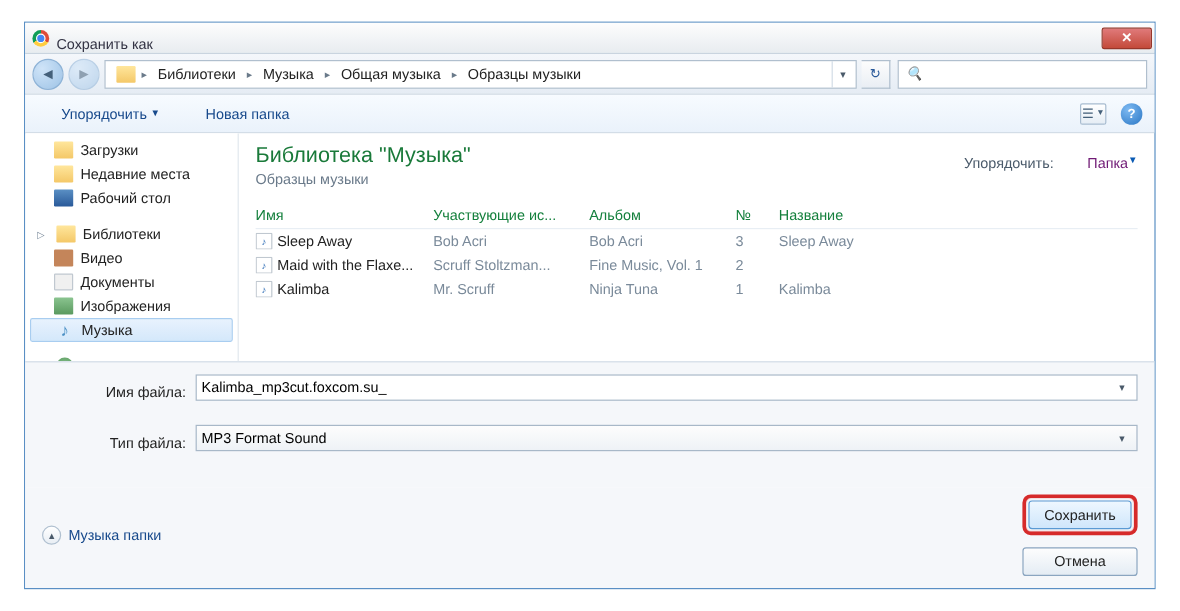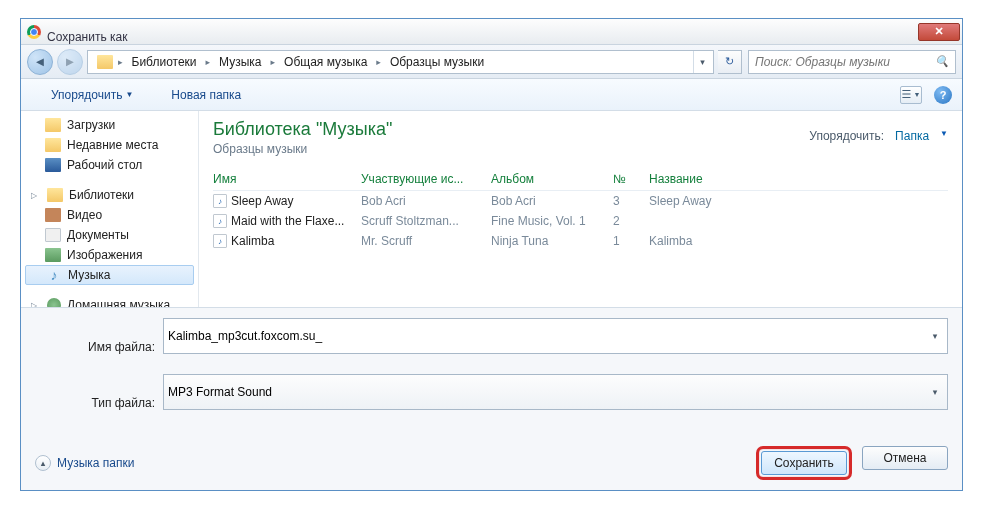--- a/index.html
+++ b/index.html
@@ -48,22 +48,22 @@
 .ico-video { background: #c4855a; border-radius: 1px; }
 .ico-docs { background: #f0f0f0; border: 1px solid #c0c8d0; border-radius: 1px; }
 .ico-images { background: linear-gradient(#8ac48f,#5a9a5f); border-radius: 1px; }
 .ico-music2 { color: #4a8fc4; font-size: 14px; width: 16px; text-align: center; }
 .ico-homegroup { background: radial-gradient(#8ac48f,#5a9a5f); border-radius: 50%; width: 14px; height: 14px; }
 
 .content { flex: 1; display: flex; flex-direction: column; padding: 8px 14px 0 14px; }
 .lib-header { display: flex; align-items: flex-start; }
 .lib-title h2 { color: #1a7a3a; font-size: 18px; font-weight: normal; }
 .lib-title .sub { color: #6a7a8a; font-size: 12px; margin-top: 2px; }
-.lib-sort { margin-left: auto; display: flex; align-items: flex-start; gap: 11px; color: #4a5a6a; padding-top: 10px; }
-.lib-sort a { color: #0369a1; }
+.lib-sort { margin-left: auto; display: flex; align-items: flex-start; gap: 0; color: #4a5a6a; padding-top: 10px; }
+.lib-sort a { color: #701a75; margin-left: 28px; }
 .lib-sort .drop { font-size: 8px; color: #0a5ab4; }
 
 .cols { display: flex; border-bottom: 1px solid #e8eef4; margin-top: 16px; padding-bottom: 4px; }
 .cols .col { color: #15803d; padding-right: 10px; }
 .col-name { width: 148px; }
 .col-artist { width: 130px; }
 .col-album { width: 122px; }
 .col-num { width: 36px; }
 .col-title { flex: 1; }
 
@@ -72,29 +72,29 @@
 .row .cell.name { width: 148px; color: #222; display: flex; align-items: center; gap: 4px; }
 .row .cell.artist { width: 130px; color: #7a8a9a; }
 .row .cell.album { width: 122px; color: #7a8a9a; }
 .row .cell.num { width: 36px; color: #7a8a9a; }
 .row .cell.title { flex: 1; color: #7a8a9a; }
 .mp3icon { width: 14px; height: 14px; background: #fff; border: 1px solid #c0c8d0; border-radius: 1px; display: flex; align-items: center; justify-content: center; color: #2a6ab4; font-size: 8px; }
 
 .bottom { border-top: 1px solid #d3dde7; padding: 10px 14px; background: #f5f7fa; }
 .field-row { display: flex; align-items: flex-end; margin-bottom: 20px; gap: 8px; }
 .field-row label { width: 120px; text-align: right; color: #222; }
-.field-row .combo { flex: 1; height: 36px; border: 1px solid #a8b8c8; background: #fff; display: flex; align-items: center; padding: 0 4px; }
+.field-row .combo { flex: 1; height: 22px; border: 1px solid #a8b8c8; background: #fff; display: flex; align-items: center; padding: 0 4px; }
 .field-row .combo input { border: none; outline: none; flex: 1; font-size: 12px; background: transparent; }
 .field-row .combo .drop { width: 16px; text-align: center; color: #4a5a6a; font-size: 9px; }
 .field-row .combo.type { background: linear-gradient(#fdfdfd,#eef2f6); }
 
 .footer { display: flex; align-items: center; padding: 6px 14px 10px 14px; background: #f5f7fa; }
 .hide-folders { display: flex; align-items: center; gap: 6px; color: #184a8c; }
 .hide-arrow { display: inline-block; width: 16px; height: 16px; border: 1px solid #b0c0d0; border-radius: 50%; background: linear-gradient(#fff,#e8eef4); text-align: center; line-height: 14px; font-size: 9px; color: #4a5a6a; }
-.buttons { margin-left: auto; display: flex; gap: 10px; }
+.buttons { margin-left: auto; display: flex; gap: 10px; flex-direction: column; }
 .btn { min-width: 86px; height: 24px; border: 1px solid #8aa5c0; background: linear-gradient(#fdfdfd,#e4ecf4); border-radius: 3px; display: flex; align-items: center; justify-content: center; color: #222; }
 .btn.save { background: linear-gradient(#eef7ff,#cfe6fb); border-color: #5a9ad4; }
 .save-highlight { border: 3px solid #d62a2a; border-radius: 7px; padding: 2px; box-shadow: 0 0 1px #d62a2a inset; }
 </style>
 </head>
 <body>
 
 <div class="outer-border">
 
   <div class="titlebar">
@@ -117,21 +117,20 @@
       <span class="bc-arrow">▸</span>
       <span class="bc-seg">Общая музыка</span>
       <span class="bc-arrow">▸</span>
       <span class="bc-seg">Образцы музыки</span>
       <div class="bc-end">
         <div class="bc-drop">▾</div>
       </div>
     </div>
     <div class="refresh">↻</div>
     <div class="searchbox">
-      <input placeholder="Поиск: Образцы музыки" style="">
       <span style="color:#6a8ab0;font-size:11px;">🔍</span>
     </div>
   </div>
 
   <div class="toolbar">
     <div class="toolbtn">
       <span>Упорядочить</span>
       <span class="drop">▼</span>
     </div>
     <div class="toolbtn">Новая папка</div>

